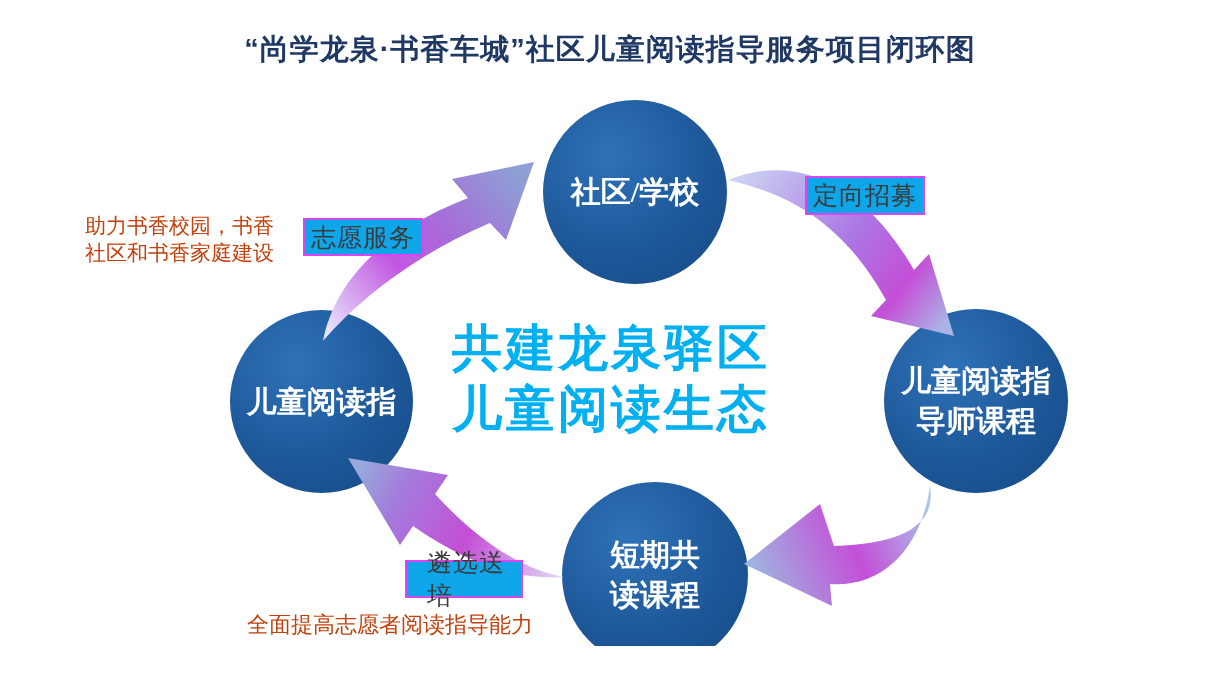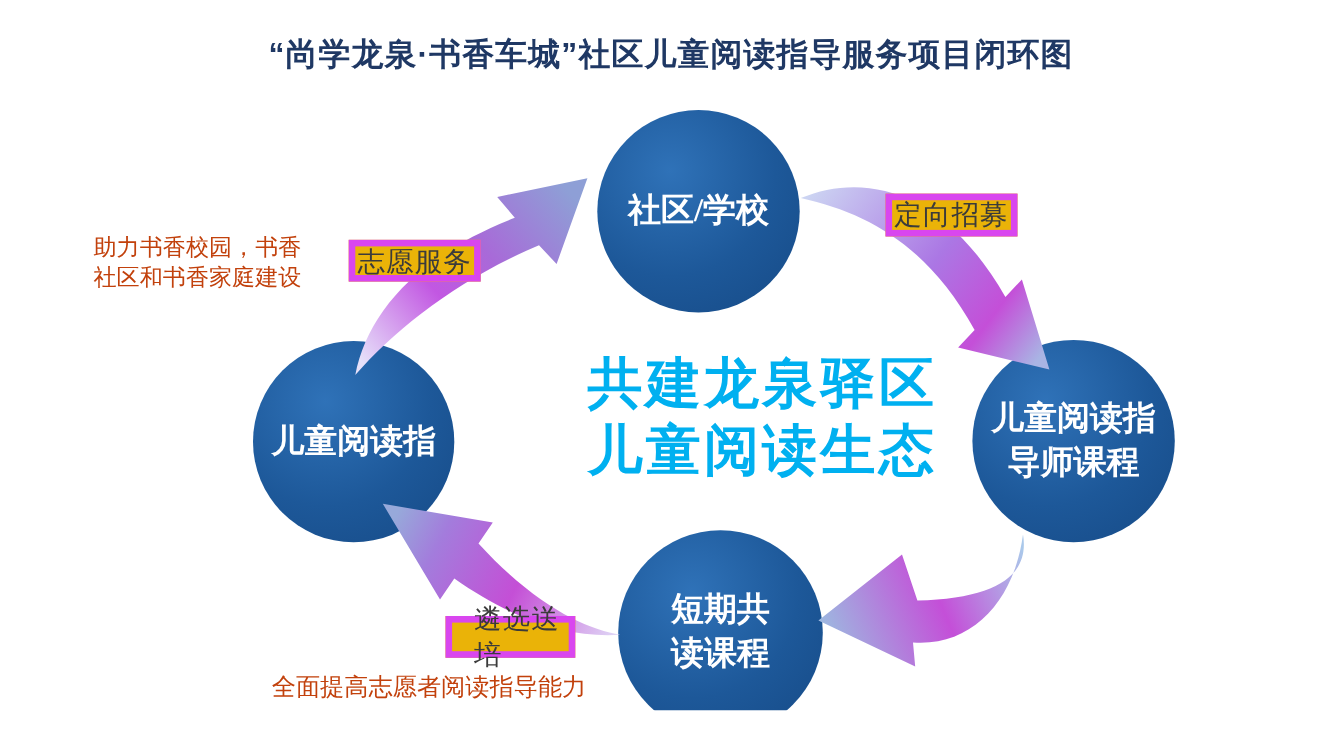--- a/index.html
+++ b/index.html
@@ -18,30 +18,30 @@
     color:#ffffff;font-weight:bold;font-size:30px;line-height:40px;text-align:center;
     z-index:1;
     font-family:Liberation Serif, serif;
   }
   #node-top{left:543px;top:100px;width:184px;height:184px;}
   #node-right{left:884px;top:309px;width:184px;height:184px;}
   #node-bottom{left:562px;top:482px;width:186px;height:186px;}
   #node-left{left:230px;top:310px;width:183px;height:183px;}
   #arrows{position:absolute;left:0;top:0;z-index:2;pointer-events:none;}
   .edge-label{
-    position:absolute;z-index:3;background:#eab308;border:6px solid #d946ef;
+    position:absolute;z-index:3;background:#0ea5e9;border:2px solid #d946ef;
     display:flex;align-items:center;justify-content:center;
     font-size:25px;color:#3b3b3b;letter-spacing:1px;box-sizing:border-box;
   }
   #label-recruit{left:805px;top:176px;width:120px;height:39px;}
-  #label-volunteer{left:317px;top:218px;width:120px;height:38px;}
+  #label-volunteer{left:303px;top:218px;width:120px;height:38px;}
   #label-select{left:405px;top:560px;width:118px;height:38px;padding-left:20px;}
   .center-text{
     position:absolute;left:452px;top:318px;width:400px;z-index:4;
-    text-align:right;font-size:50px;line-height:61px;font-weight:bold;
+    text-align:left;font-size:50px;line-height:61px;font-weight:bold;
     color:#00b0f0;letter-spacing:3px;
   }
   .annotation{
     position:absolute;color:#c2410c;font-size:21px;line-height:27px;z-index:4;
   }
   #annotation-left{left:85px;top:212px;}
   #annotation-bottom{left:247px;top:611px;font-size:22px;}
 </style>
 </head>
 <body>

